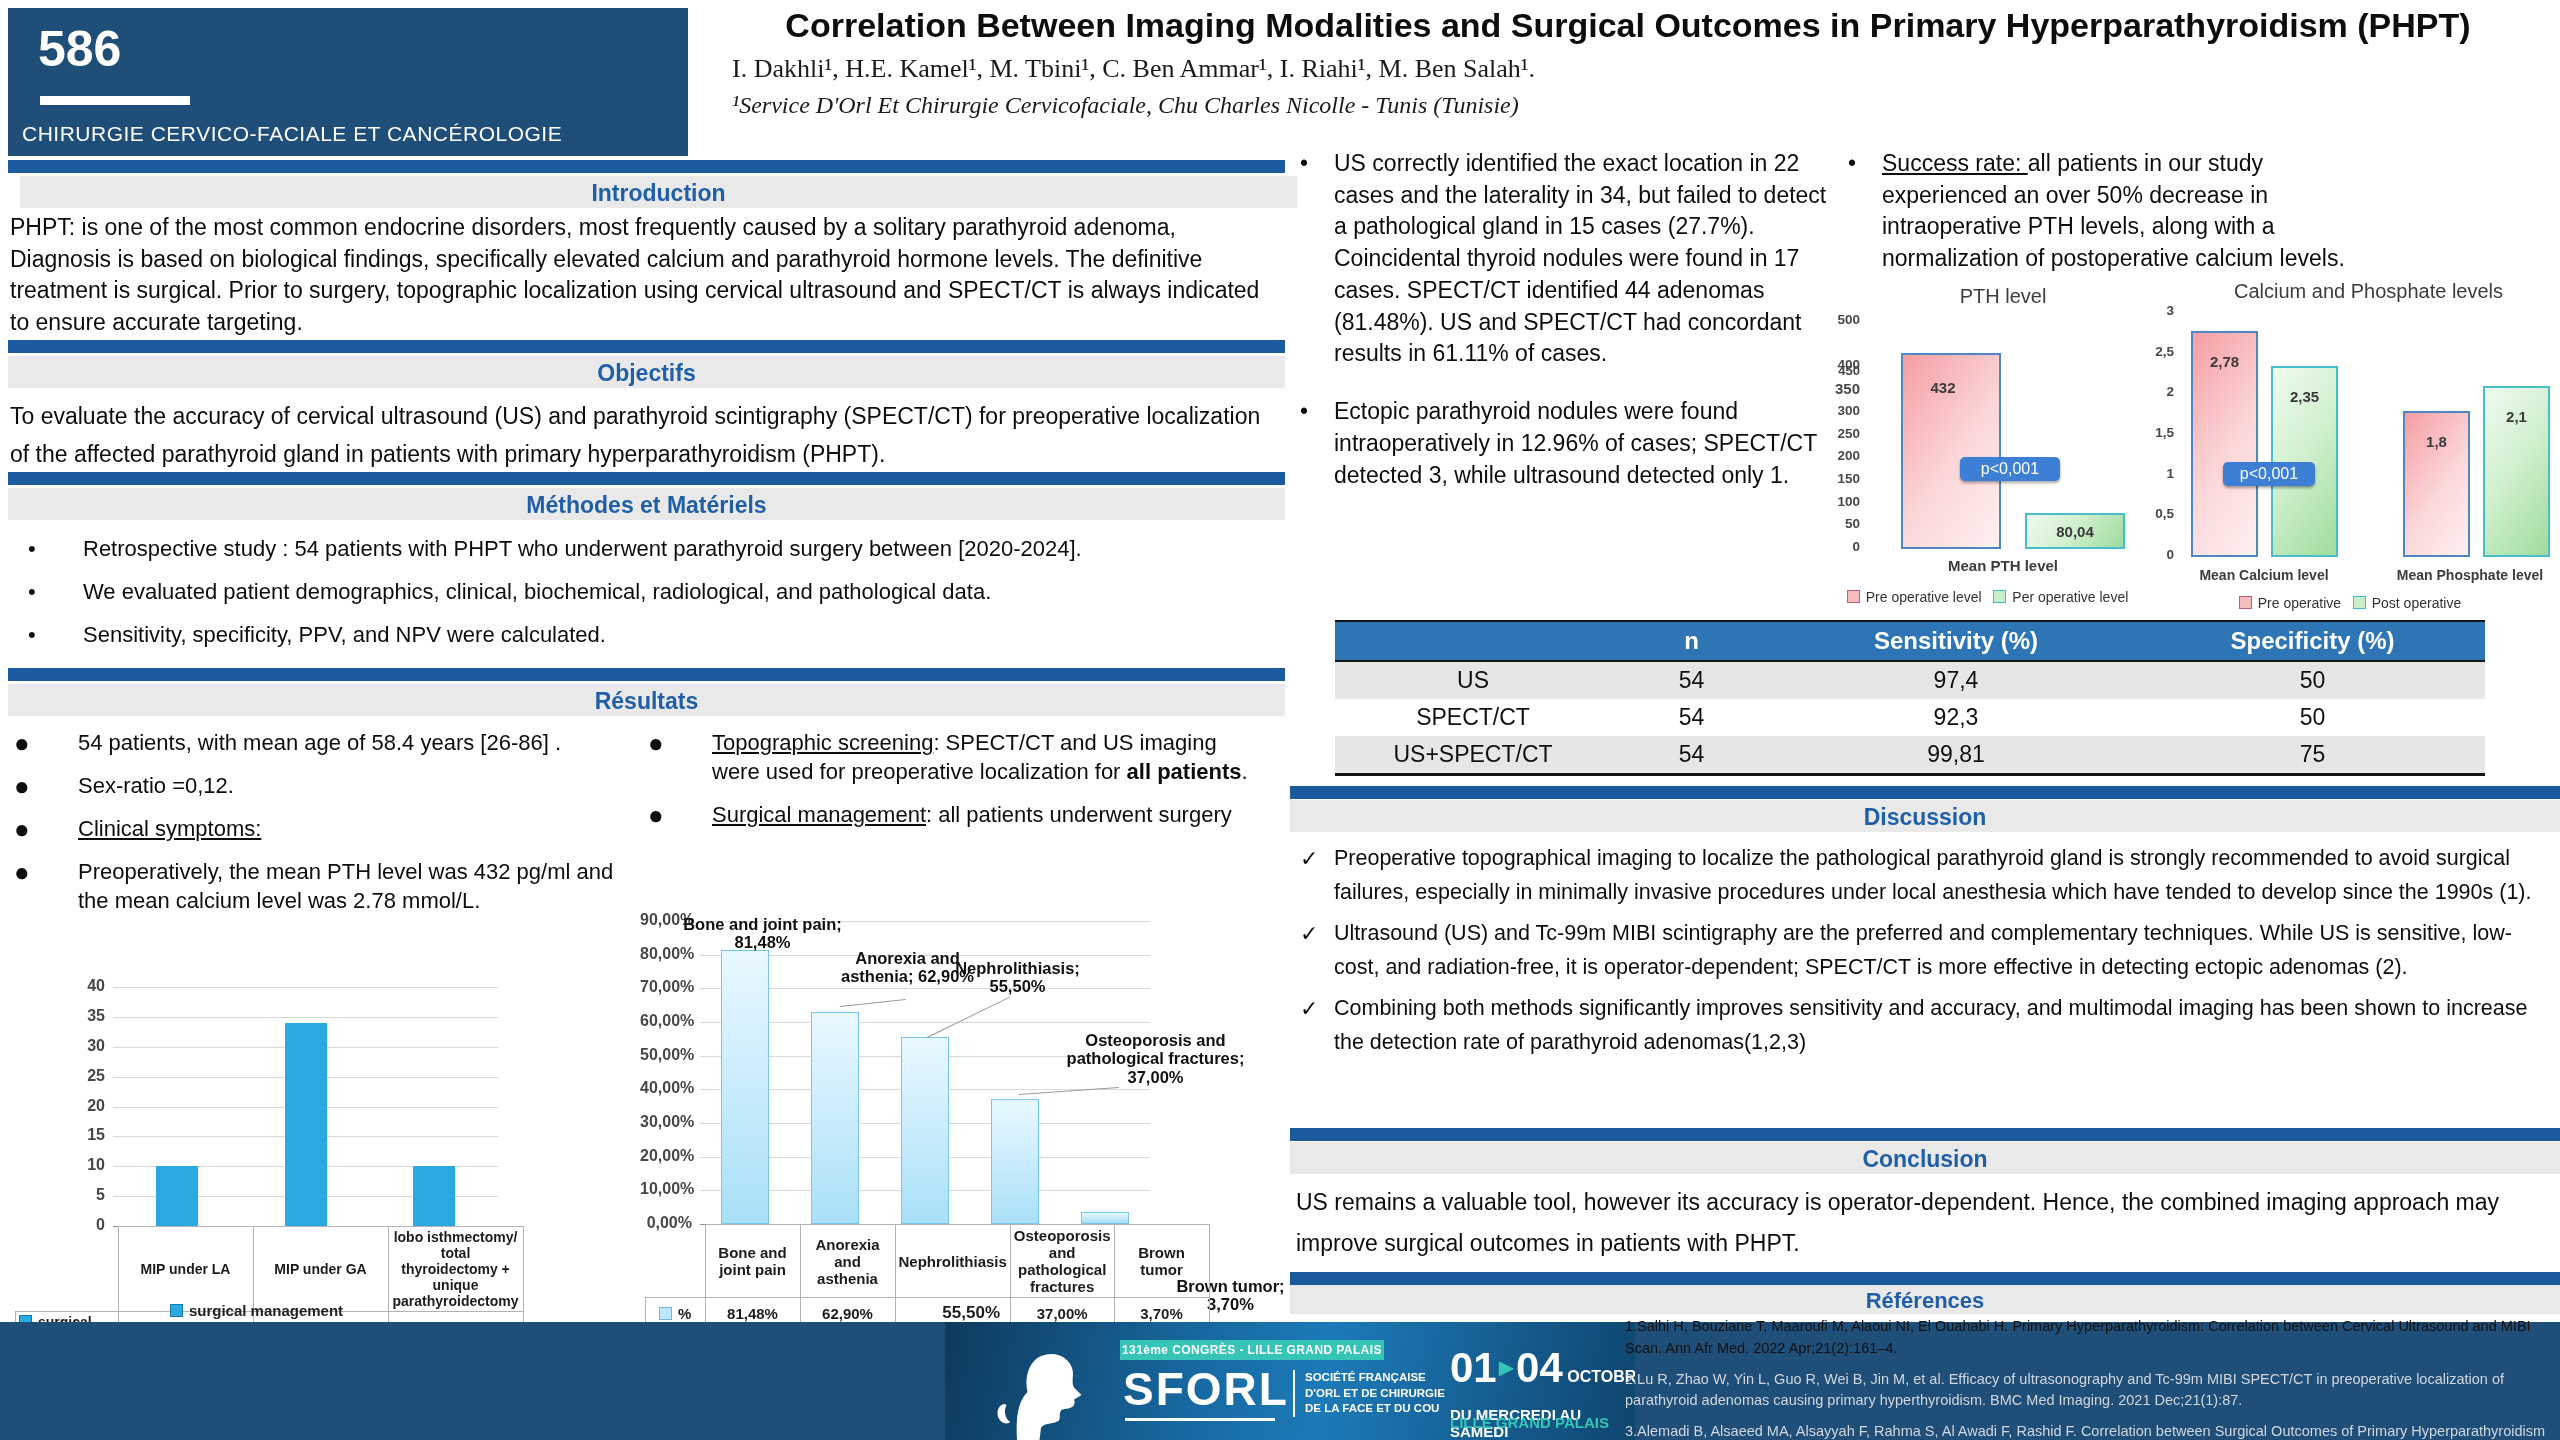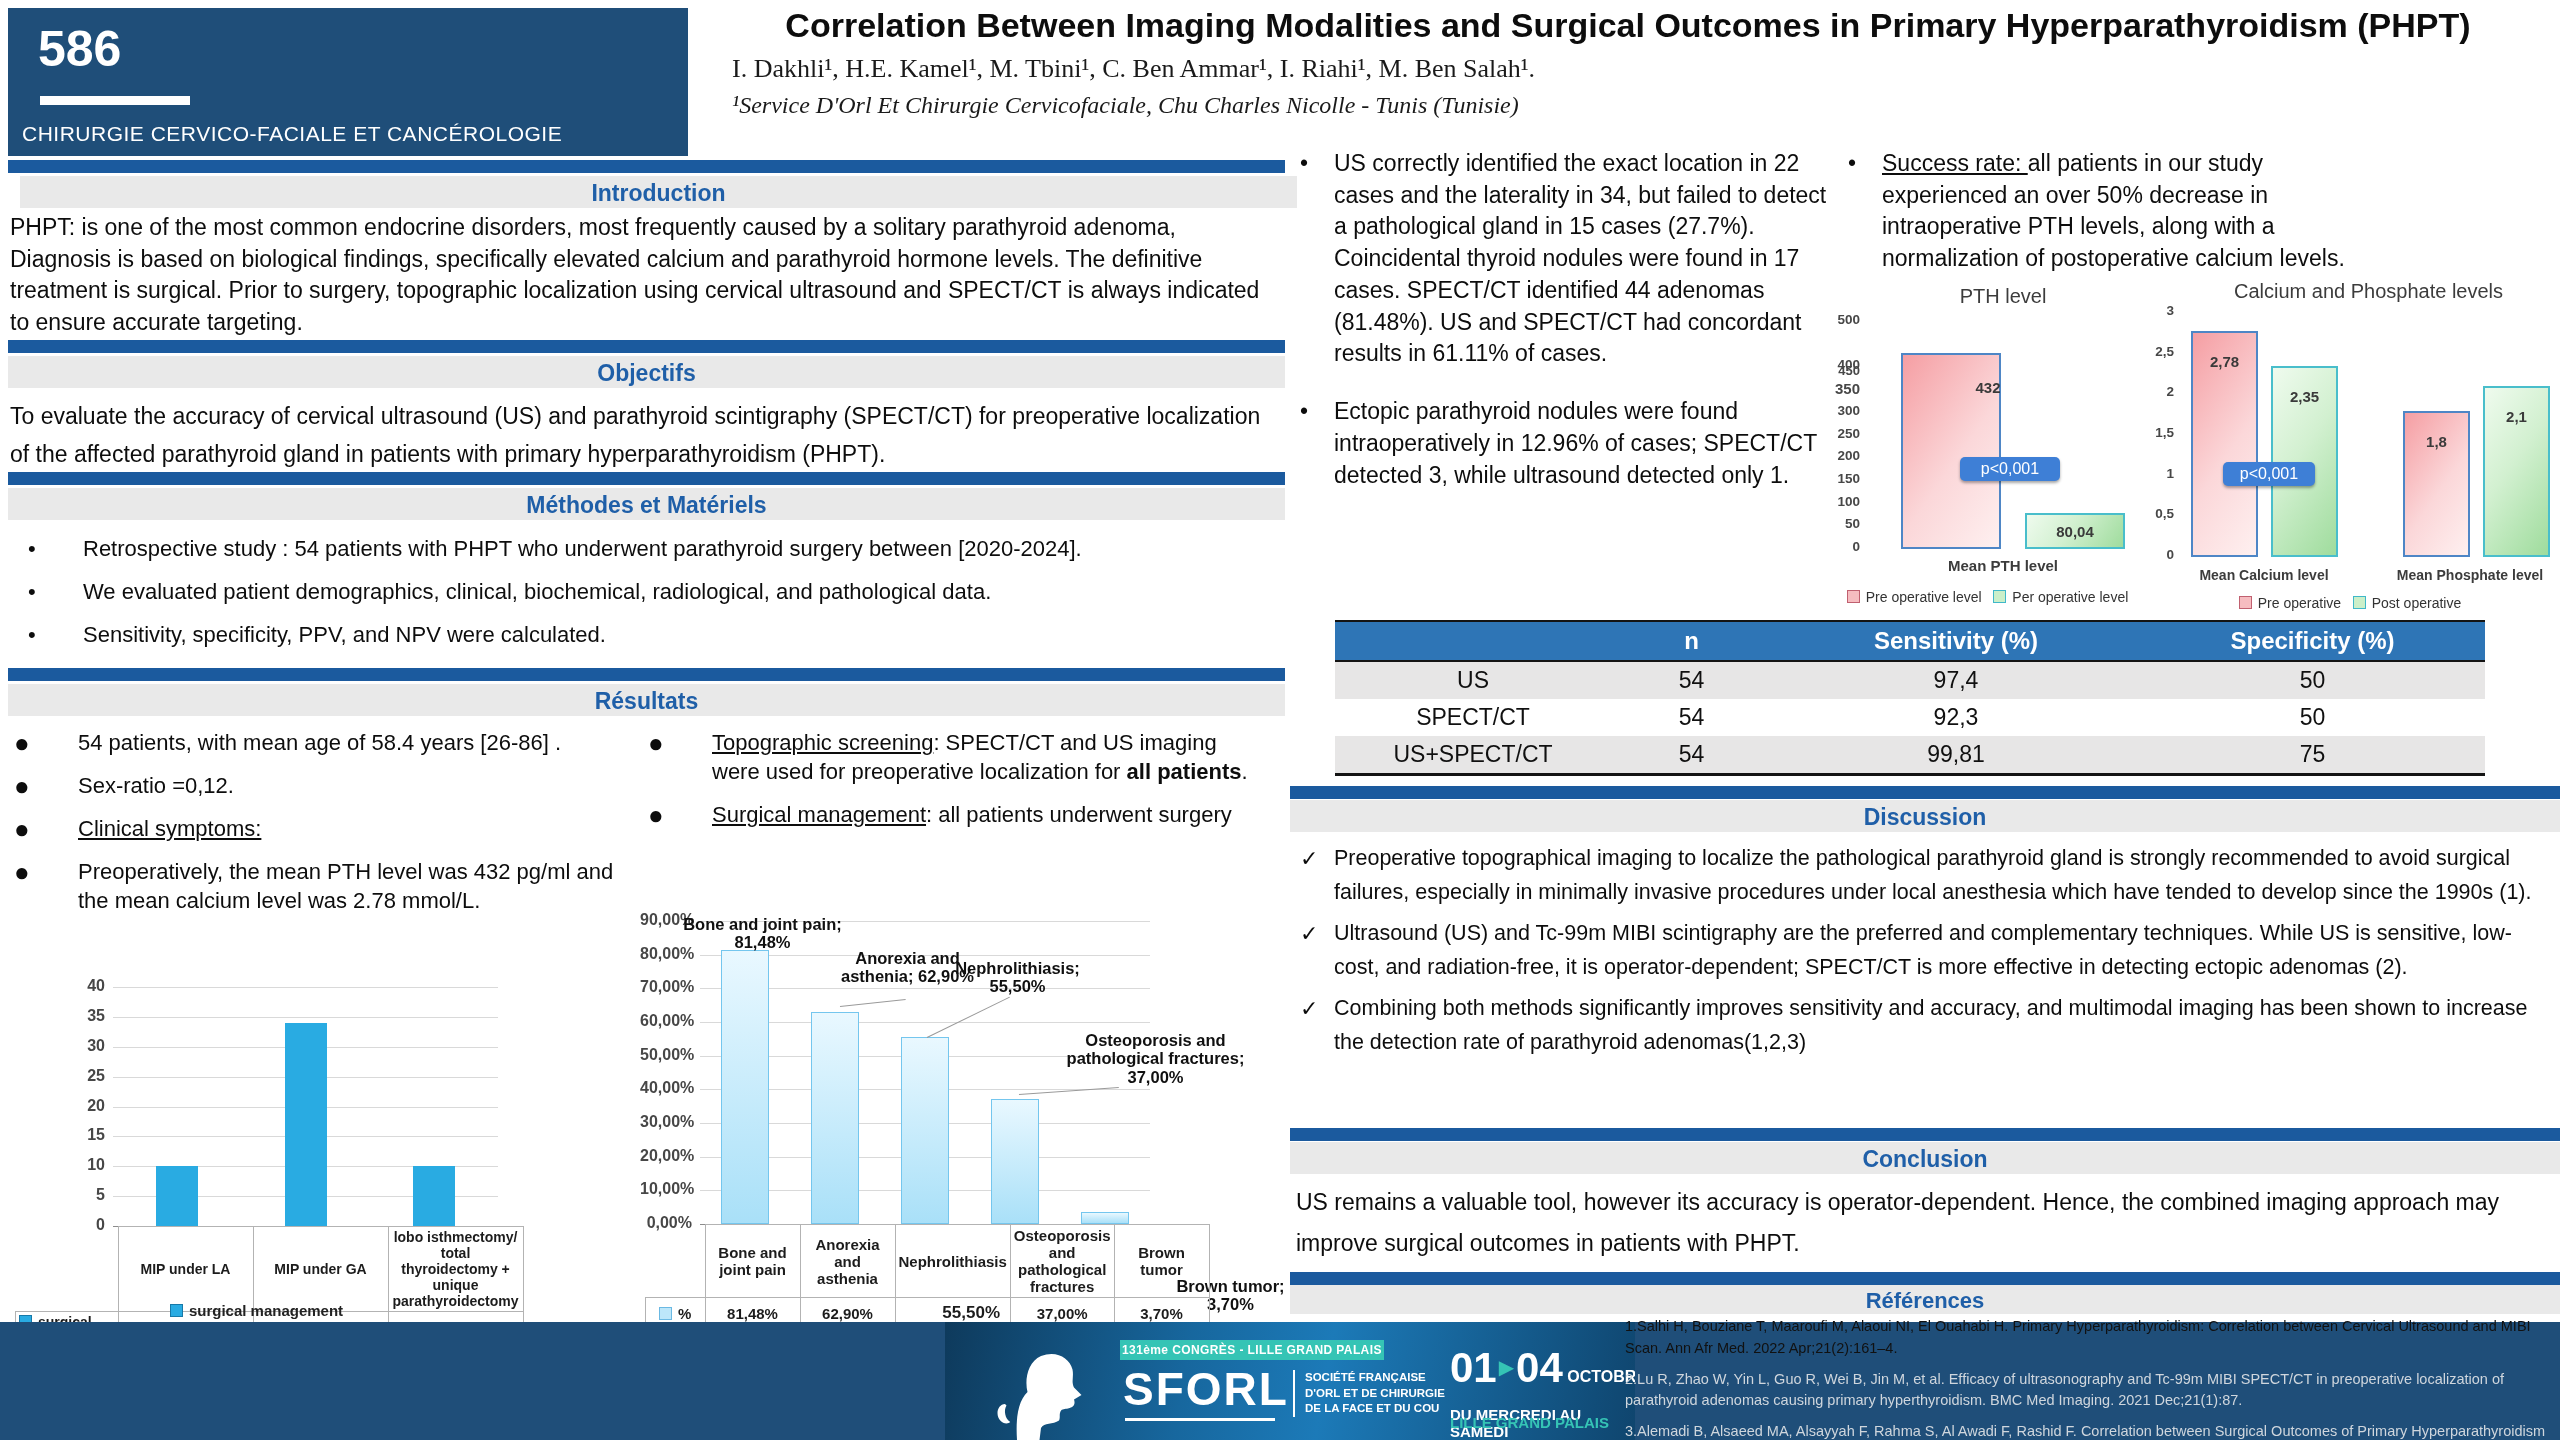--- a/index.html
+++ b/index.html
@@ -274,21 +274,21 @@
       <div class="ytick" style="left: 2px; top: 185.9px; width: 38px; font-size: 13.5px;">150</div>
       <div class="ytick" style="left: 2px; top: 163.2px; width: 38px; font-size: 13.5px;">200</div>
       <div class="ytick" style="left: 2px; top: 140.5px; width: 38px; font-size: 13.5px;">250</div>
       <div class="ytick" style="left: 2px; top: 117.8px; width: 38px; font-size: 13.5px;">300</div>
       <div class="ytick" style="left: 2px; top: 95.1px; width: 38px; font-size: 15px;">350</div>
       <div class="ytick" style="left: 2px; top: 72.4px; width: 38px; font-size: 13.5px;">400</div>
       <div class="ytick" style="left: 2px; top: 42px; width: 38px; font-size: 13px; margin-top: 36px;">450</div>
       <div class="ytick" style="left: 2px; top: 27px; width: 38px; font-size: 13.5px;">500</div>
       <div class="vbar bar-pink" style="left: 81px; width: 100px; top: 67.872px; height: 196.128px;"></div>
       <div class="vbar bar-green" style="left: 205px; width: 100px; top: 227.662px; height: 36.3382px;"></div>
-      <div class="inbar" style="left: 81px; width: 84px; top: 93.872px; padding-left: 45px;">432</div>
+      <div class="inbar" style="left: 81px; width: 84px; top: 93.872px;">432</div>
       <div class="inbar" style="left: 205px; width: 100px; top: 237.662px;">80,04</div>
       <div class="pbadge" style="left: 140px; top: 172px; width: 100px;">p&lt;0,001</div>
       <div class="xlab" style="left: 48px; top: 272px; width: 270px;">Mean PTH level</div>
       <div class="leg" style="left: 0px; top: 304px; width: 335px; text-align: center;"><span class="sw sw-pink"></span>Pre operative level&nbsp;&nbsp;&nbsp;<span class="sw sw-green"></span>Per operative level</div>
     </div>
   <div class="chart" id="chart-caph" style="left:2140px;top:280px;width:420px;height:360px;">
       <div class="ctitle" style="left: 42px; top: 0px; width: 373px;">Calcium and Phosphate levels</div>
       <div class="ytick" style="left: 0px; top: 267px; width: 34px; font-size: 13.5px;">0</div>
       <div class="ytick" style="left: 0px; top: 226.333px; width: 34px; font-size: 13.5px;">0,5</div>
       <div class="ytick" style="left: 0px; top: 185.667px; width: 34px; font-size: 13.5px;">1</div>

